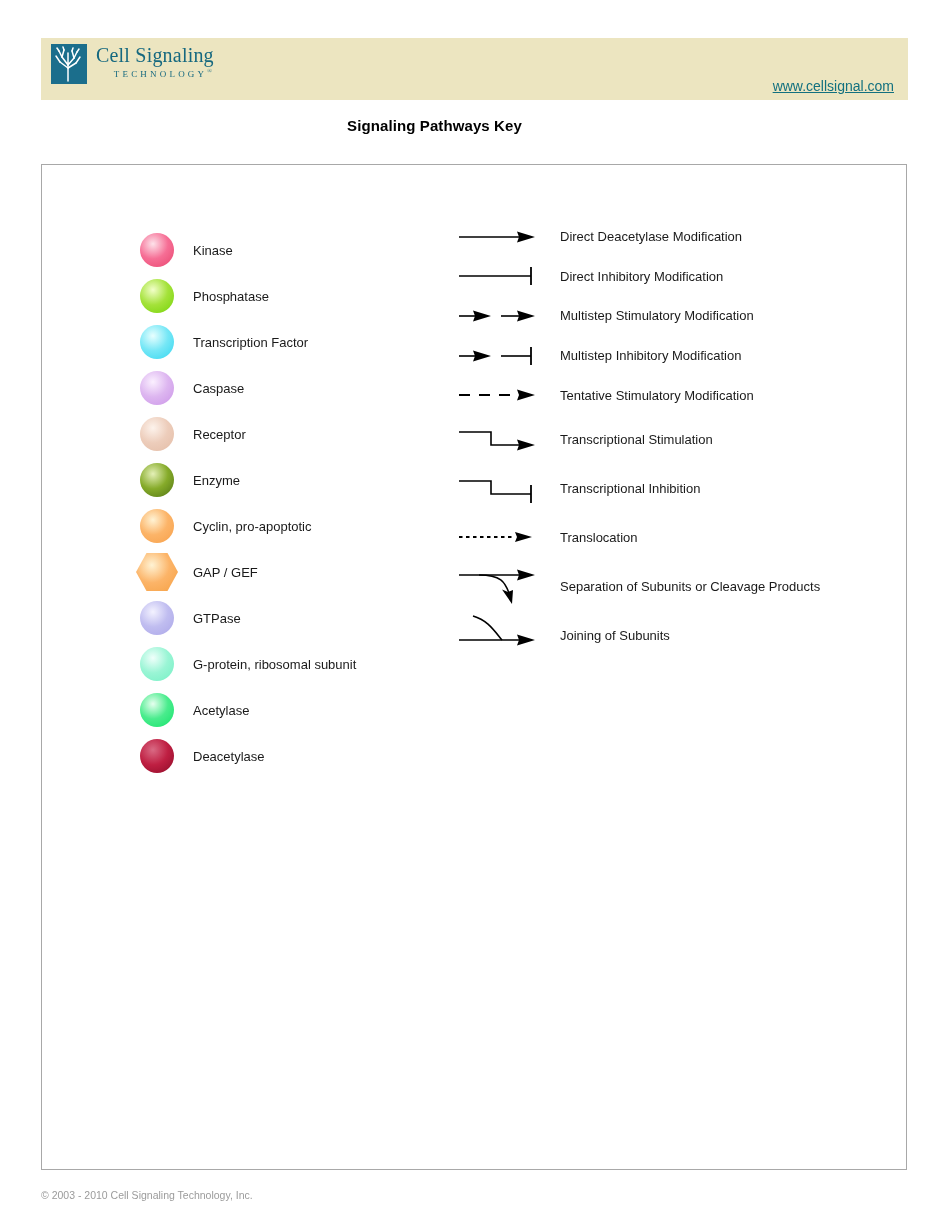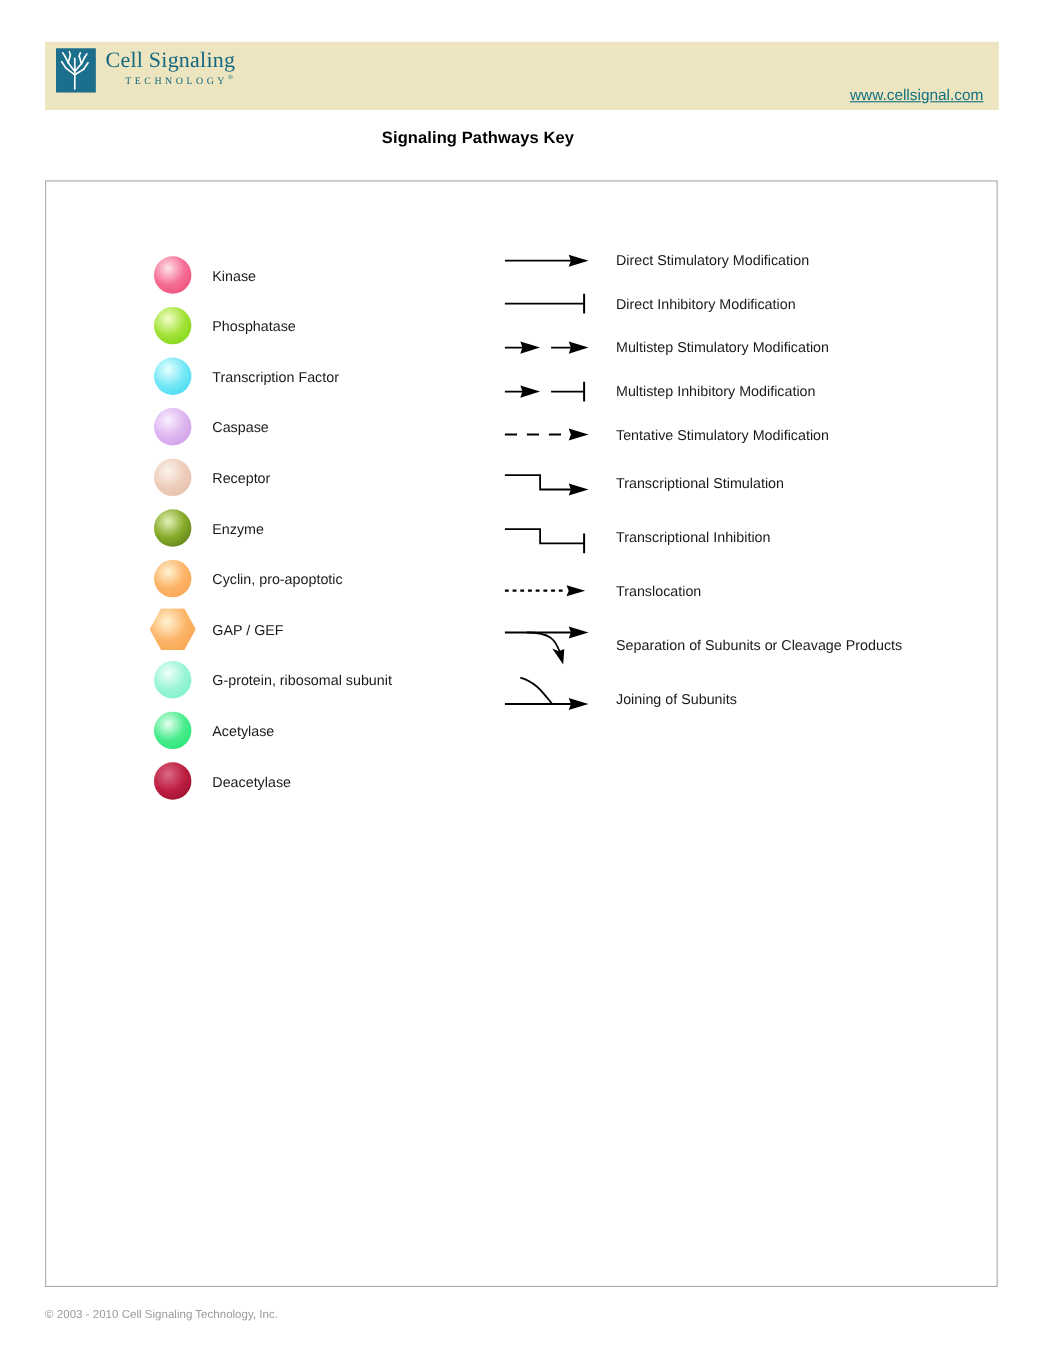--- a/index.html
+++ b/index.html
@@ -264,20 +264,26 @@
     </div>
 
 
     <div class="shape-row">
       <div class="shape-icon">
         <div class="hexagon" id="sp8" style="background: radial-gradient(circle at 38% 32%, rgb(255, 243, 212) 0%, rgb(252, 180, 104) 48%, rgb(245, 160, 67) 100%);"></div>
       </div>
       <div class="shape-label">GAP / GEF</div>
     </div>
 
+    <div class="shape-row">
+      <div class="shape-icon">
+        <div class="sphere" id="sp9" style="background: radial-gradient(circle at 38% 32%, rgb(243, 242, 255) 0%, rgb(192, 189, 240) 48%, rgb(171, 166, 232) 100%);"></div>
+      </div>
+      <div class="shape-label">GTPase</div>
+    </div>
 
     <div class="shape-row">
       <div class="shape-icon">
         <div class="sphere" id="sp10" style="background: radial-gradient(circle at 38% 32%, rgb(240, 255, 251) 0%, rgb(154, 245, 213) 48%, rgb(116, 240, 196) 100%);"></div>
       </div>
       <div class="shape-label">G-protein, ribosomal subunit</div>
     </div>
 
     <div class="shape-row">
       <div class="shape-icon">
@@ -297,21 +303,21 @@
 
   <div class="arrow-legend">
 
     <div class="arrow-row">
       <div class="arrow-glyph">
         <svg width="80" height="40" viewBox="0 0 80 40">
           <line x1="2" y1="20" x2="64" y2="20" stroke="#000" stroke-width="1.6"></line>
           <polygon points="78,20 60,14.5 62,20 60,25.5" fill="#000"></polygon>
         </svg>
       </div>
-      <div class="arrow-label">Direct Stimulatory Modification</div>
+      <div class="arrow-label">Direct Deacetylase Modification</div>
     </div>
 
     <div class="arrow-row">
       <div class="arrow-glyph">
         <svg width="80" height="40" viewBox="0 0 80 40">
           <line x1="2" y1="20" x2="74" y2="20" stroke="#000" stroke-width="1.6"></line>
           <line x1="74" y1="11" x2="74" y2="29" stroke="#000" stroke-width="1.8"></line>
         </svg>
       </div>
       <div class="arrow-label">Direct Inhibitory Modification</div>

